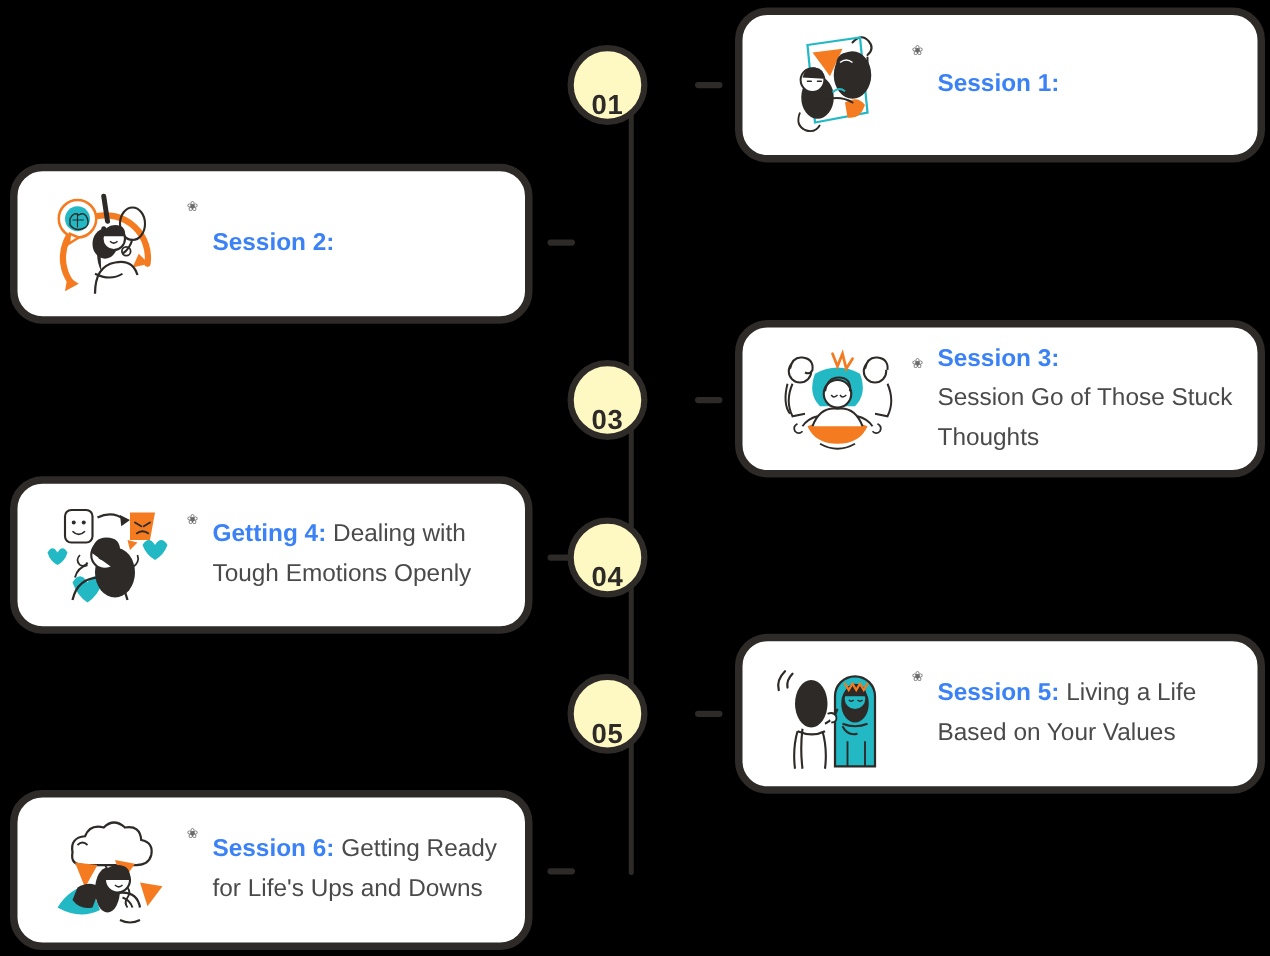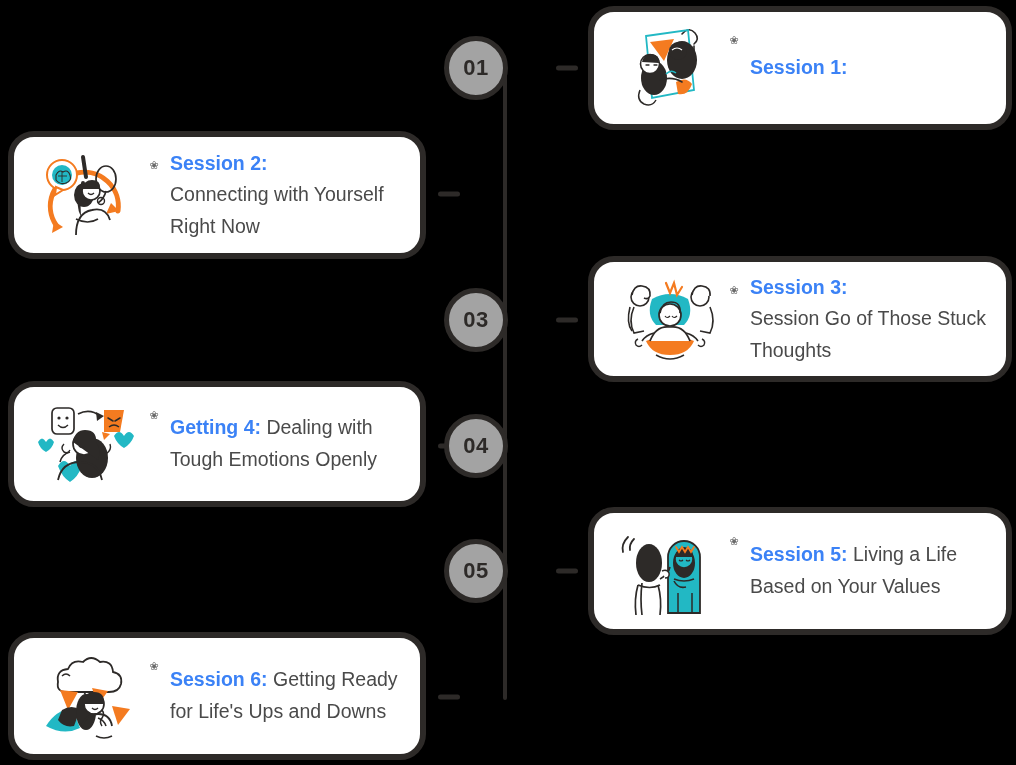--- a/index.html
+++ b/index.html
@@ -18,26 +18,26 @@
     width: 4px; height: 640px;
     background: #2d2a28;
     transform: translateX(-2px);
     border-radius: 2px;
   }
 
   
   .node {
     position: absolute;
     width: 64px; height: 64px;
-    left: 476px;
+    left: 486px;
     transform: translate(-50%, -50%);
     border-radius: 50%;
-    background: #a3a3a3;
+    background: #fef9c3;
     border: 5px solid #2d2a28;
-    display: flex; align-items: center; justify-content: center;
+    display: flex; align-items: flex-end; justify-content: center;
     z-index: 4;
   }
   .node span {
     font-size: 22px;
     font-weight: 700;
     color: #2d2a28;
     letter-spacing: 0.5px;
     line-height: 1;
   }
 
@@ -193,21 +193,21 @@
         <path d="M46 42 q2-9 10-9 q9 0 8 9" fill="#2d2a28"></path>
         <path d="M52 46 q3 3 6 0" fill="none" stroke="#2d2a28" stroke-width="1.3"></path>
         <path d="M40 88 q0-22 16-25 q14-3 18 10" fill="none" stroke="#2d2a28" stroke-width="1.8"></path>
         <path d="M40 72 q12 6 22 0" fill="none" stroke="#2d2a28" stroke-width="1.6"></path>
         <path d="M62 56 q6-4 8-12" fill="none" stroke="#2d2a28" stroke-width="1.7"></path>
         <circle cx="65" cy="54" r="3.5" fill="none" stroke="#2d2a28" stroke-width="1.4"></circle>
       </svg>
     </div>
     <div class="bullet-glyph">❀</div>
     <div class="card-text stacked">
-      <span class="sess" style="display: block;">Session 2:</span><span>Connecting with Yourself Right Now</span>
+      <span class="sess" style="display: block;">Session 2:</span>
     </div>
   </div>
 
   <div class="card right" style="top:256px; height:126px">
     <div class="corner-arc"></div>
     <div class="illus">
       <svg viewBox="0 0 108 96">
         <path d="M36 28 q18-10 36 0 q6 16-4 26 h-28 q-10-10-4-26 Z" fill="#22b8c4"></path>
         <path d="M50 12 l4 10 l4-10 l3 12 l5-8" fill="none" stroke="#f47b20" stroke-width="2.2" stroke-linecap="round"></path>
         <path d="M30 70 q24-10 48 0 q-6 14-24 14 q-18 0-24-14 Z" fill="#f47b20"></path>

